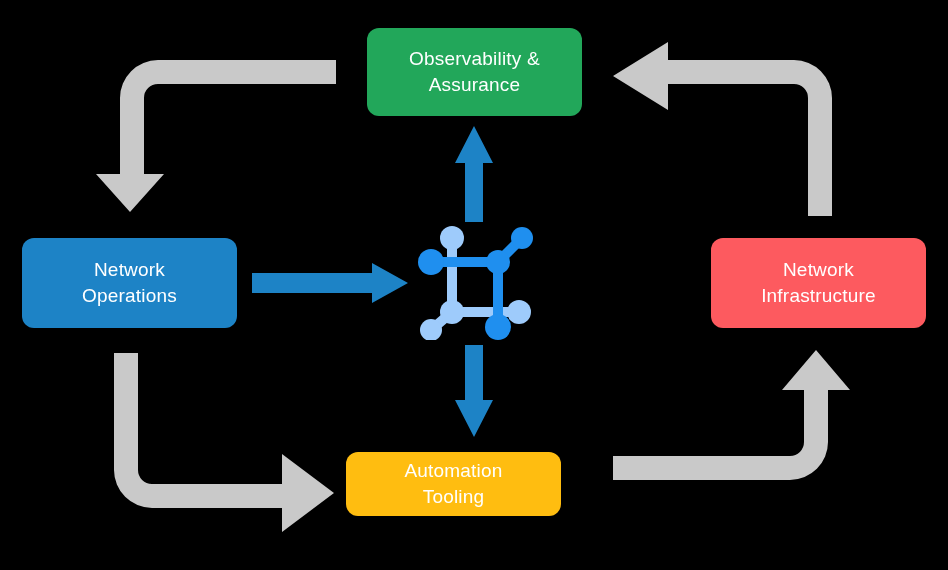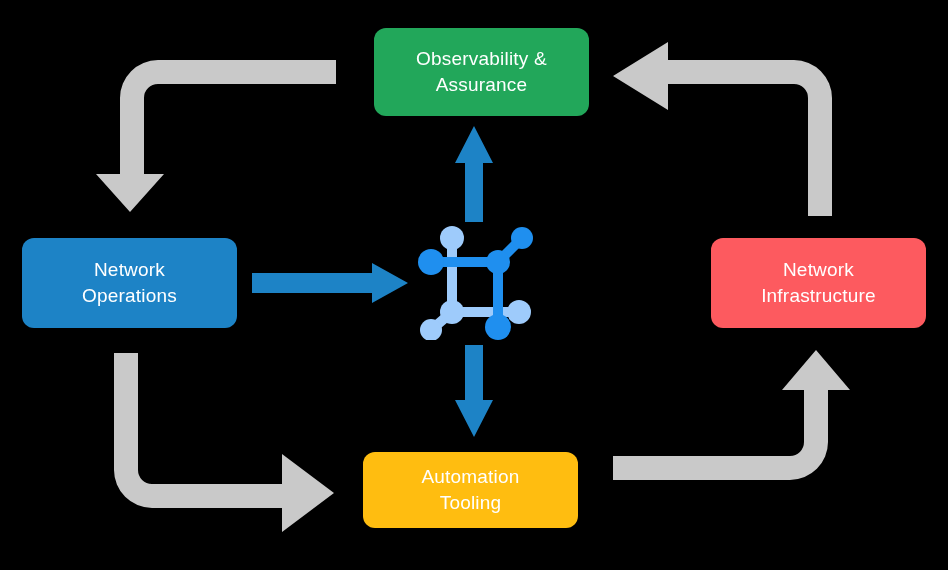--- a/index.html
+++ b/index.html
@@ -29,32 +29,31 @@
     line-height: 1.35;
     font-weight: 400;
     letter-spacing: 0.2px;
     box-sizing: border-box;
     padding: 4px 10px;
     white-space: pre-line;
   }
   #box-observability {
     left: 367px; top: 28px; width: 215px; height: 88px;
     background: #22a75a;
-    margin-left: 7px;
   }
   #box-network-operations {
     left: 22px; top: 238px; width: 215px; height: 90px;
     background: #1d83c6;
   }
   #box-network-infrastructure {
     left: 711px; top: 238px; width: 215px; height: 90px;
     background: #fd5a5f;
   }
   #box-automation-tooling {
-    left: 363px; top: 452px; width: 215px; height: 76px;
+    left: 346px; top: 452px; width: 215px; height: 64px;
     background: #ffbd10;
   }
   .svg-layer {
     position: absolute;
     left: 0; top: 0;
     width: 948px;
     height: 570px;
   }
   .center-icon {
     position: absolute;

